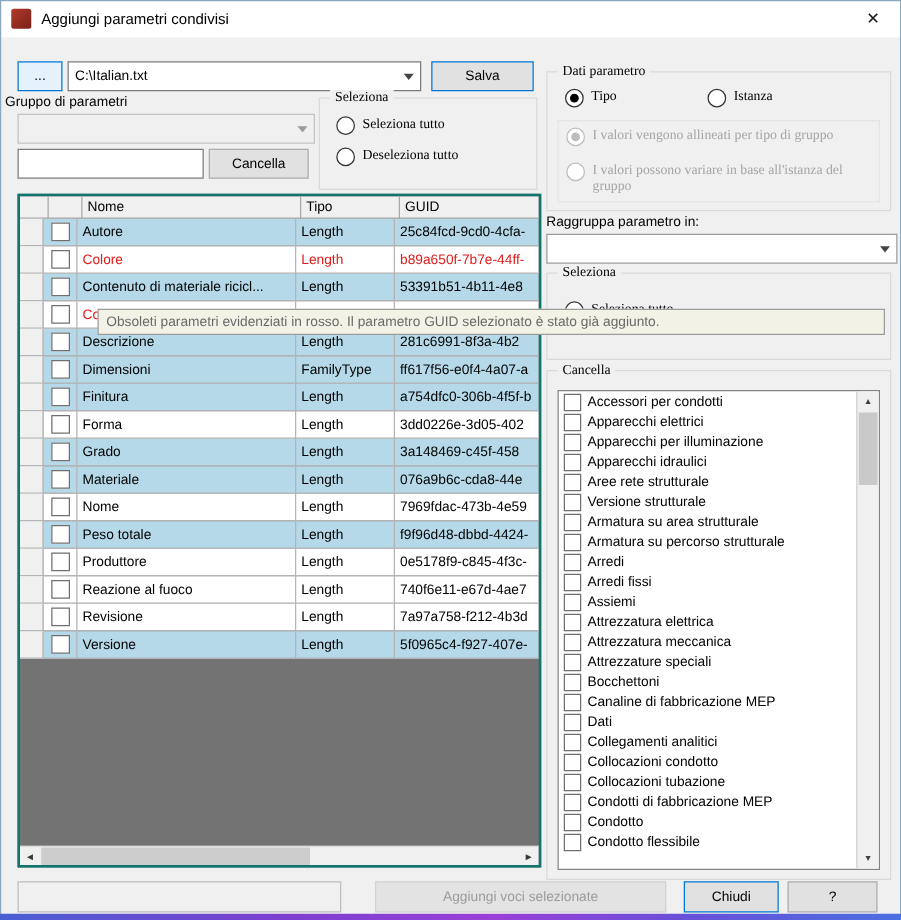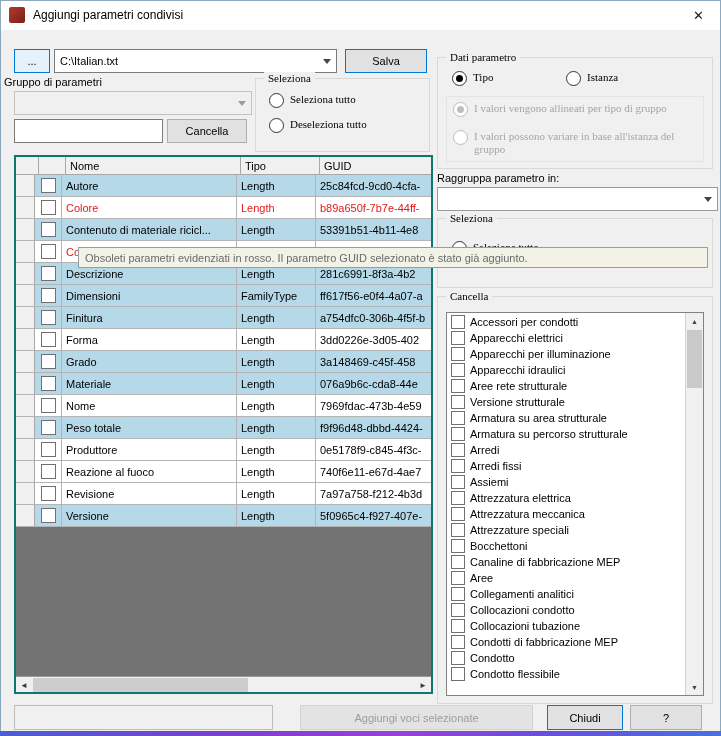--- a/index.html
+++ b/index.html
@@ -395,21 +395,21 @@
       <div class="cat-item">
         <span class="checkbox"></span>
         <span>Bocchettoni</span>
       </div>
       <div class="cat-item">
         <span class="checkbox"></span>
         <span>Canaline di fabbricazione MEP</span>
       </div>
       <div class="cat-item">
         <span class="checkbox"></span>
-        <span>Aree</span>
+        <span>Dati</span>
       </div>
       <div class="cat-item">
         <span class="checkbox"></span>
         <span>Collegamenti analitici</span>
       </div>
       <div class="cat-item">
         <span class="checkbox"></span>
         <span>Collocazioni condotto</span>
       </div>
       <div class="cat-item">

